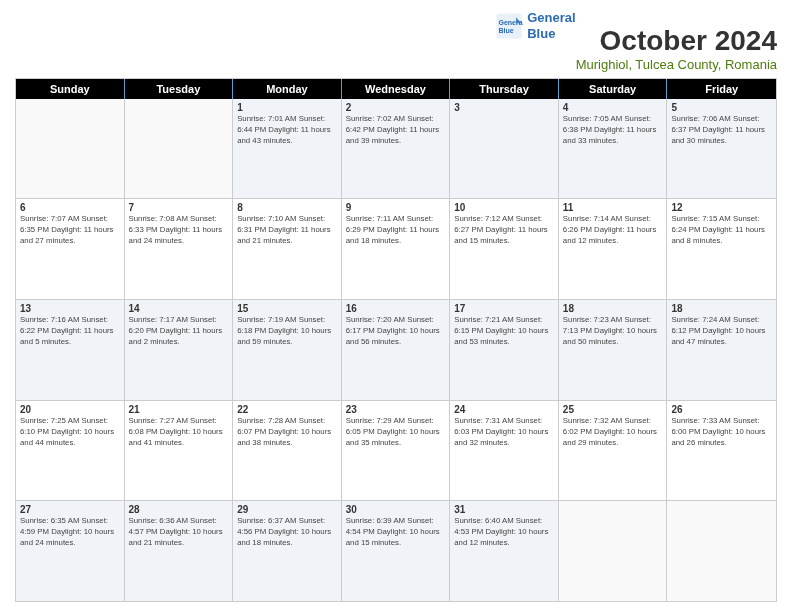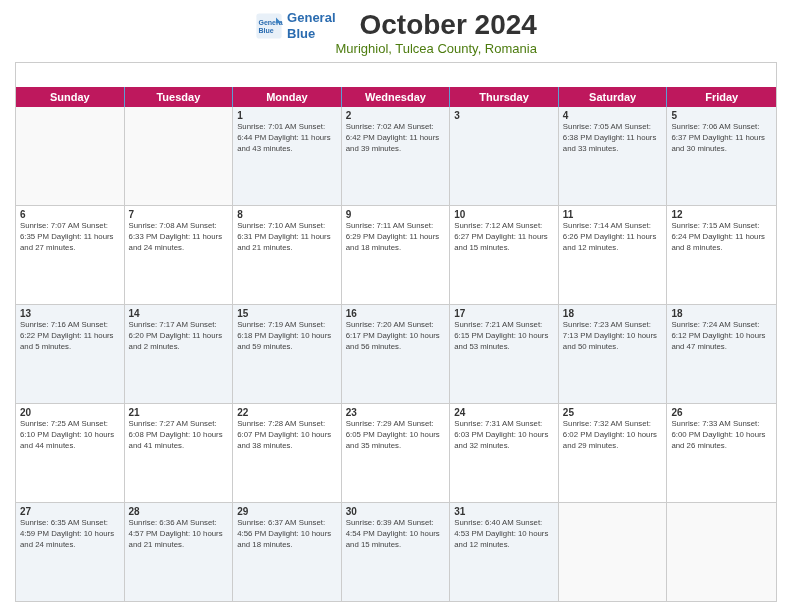--- a/index.html
+++ b/index.html
@@ -12,21 +12,21 @@
     }
     .page {
       width: 792px;
       height: 612px;
       padding: 10px 15px;
       display: flex;
       flex-direction: column;
     }
     .header {
       display: flex;
-      justify-content: center;
+      justify-content: flex-end;
       align-items: flex-start;
       margin-bottom: 6px;
     }
     .logo {
       display: flex;
       align-items: center;
       gap: 4px;
     }
     .logo-text {
       font-size: 13px;
@@ -34,42 +34,42 @@
       line-height: 1.2;
       color: #333;
     }
     .logo-text .blue { color: #2b6cb0; }
     .logo-icon {
       width: 28px;
       height: 28px;
     }
     .title-block {
       text-align: right;
+      margin-top: 16px;
     }
     .main-title {
       font-size: 28px;
       font-weight: bold;
       color: #333;
       line-height: 1.1;
     }
     .subtitle {
       font-size: 13px;
       color: #4d7c0f;
     }
     .calendar {
       flex: 1;
       display: flex;
       flex-direction: column;
       border: 1px solid #ccc;
     }
     .cal-header {
       display: grid;
       grid-template-columns: repeat(7, 1fr);
-      background: #be185d;
-      margin-top: 24px;
+      background: #000000;
     }
     .cal-header-cell {
       color: #fff;
       font-size: 11px;
       font-weight: bold;
       text-align: center;
       padding: 4px 2px;
       border-right: 1px solid #5a9fd4;
     }
     .cal-header-cell:last-child { border-right: none; }

